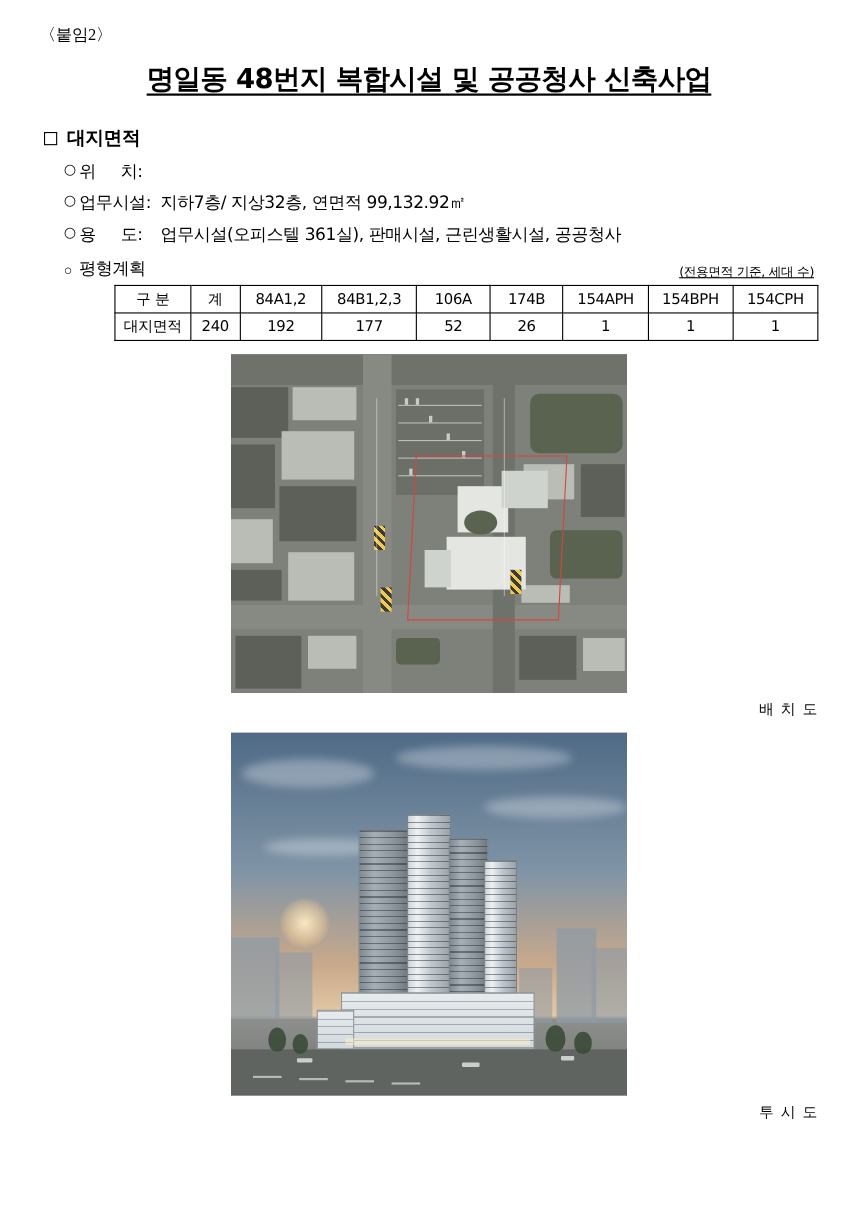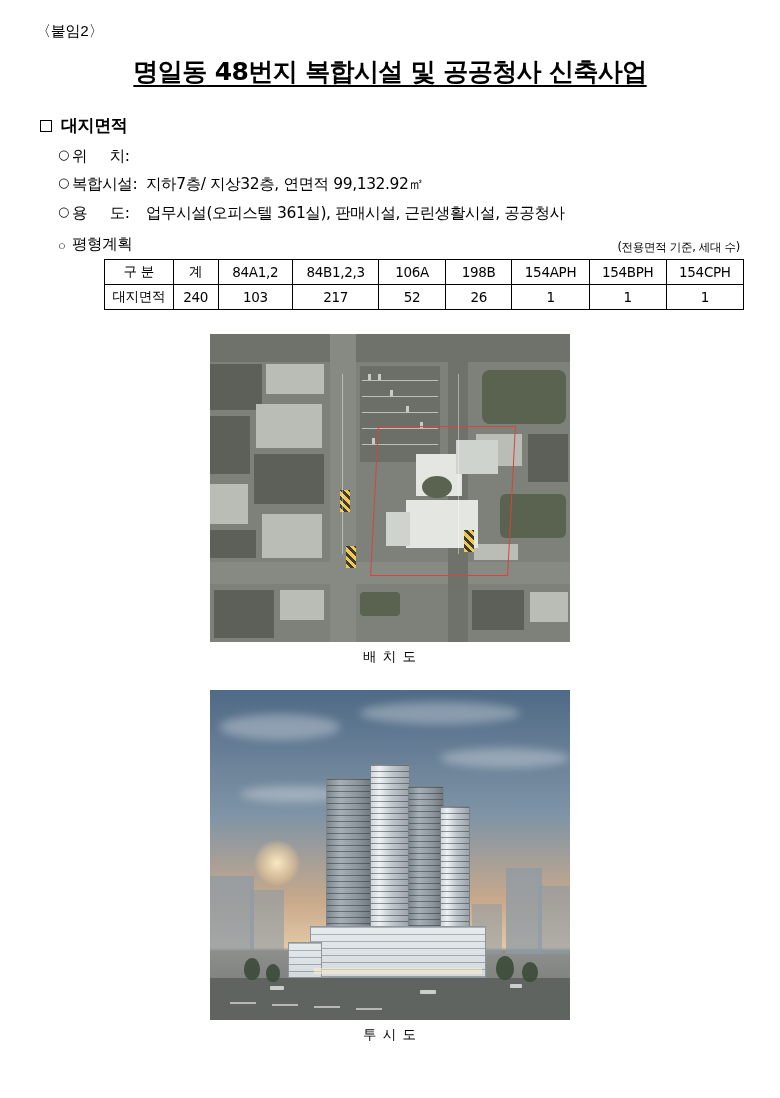--- a/index.html
+++ b/index.html
@@ -21,21 +21,21 @@
     position: relative;
     box-sizing: border-box;
     padding: 22px 36px 0 36px;
   }
 
   
   .attach-label {
     font-size: 15px;
     letter-spacing: -0.3px;
     margin: 0 0 14px 0;
-    font-family: Liberation Mono, monospace;
+    font-family: Liberation Serif, serif;
   }
 
   .doc-title {
     text-align: center;
     font-size: 25px;
     font-weight: bold;
     letter-spacing: -0.6px;
     text-decoration: underline;
     text-underline-offset: 5px;
     margin: 0 0 26px 0;
@@ -94,20 +94,21 @@
     display: flex;
     align-items: flex-end;
     margin: 10px 0 4px 22px;
   }
   .plan-note {
     margin-left: auto;
     font-size: 11.5px;
     letter-spacing: -0.3px;
     padding-right: 4px;
     font-family: "DejaVu Sans", sans-serif;
+    text-decoration: underline;
   }
 
   table.unit-table {
     border-collapse: collapse;
     margin: 2px 0 0 68px;
     font-family: "DejaVu Sans", sans-serif;
   }
   table.unit-table th,
   table.unit-table td {
     border: 1px solid #000;
@@ -132,22 +133,22 @@
   table.unit-table td:nth-child(6) { width: 66px; }
   table.unit-table th:nth-child(7),
   table.unit-table td:nth-child(7),
   table.unit-table th:nth-child(8),
   table.unit-table td:nth-child(8),
   table.unit-table th:nth-child(9),
   table.unit-table td:nth-child(9) { width: 74px; }
 
   
   .figure {
-    margin: 24px auto 0 auto;
-    text-align: center;
+    margin: 12px auto 0 auto;
+    text-align: right;
   }
   .fig-caption {
     font-size: 13.5px;
     letter-spacing: 1px;
     margin-top: 6px;
     font-family: "DejaVu Sans", sans-serif;
   }
 
   
   .siteplan {
@@ -291,21 +292,21 @@
     <span>대지면적</span>
   </div>
 
   <div class="bullet-row">
     <span class="circ-bullet">○</span>
     <span class="row-label">위     치:</span>
   </div>
 
   <div class="bullet-row">
     <span class="circ-bullet">○</span>
-    <span class="row-label">복합시설:</span>
+    <span class="row-label">업무시설:</span>
     <span class="row-value">지하7층/ 지상32층, 연면적 99,132.92㎡</span>
   </div>
 
   <div class="bullet-row">
     <span class="circ-bullet">○</span>
     <span class="row-label">용     도:</span>
     <span class="row-value">업무시설(오피스텔 361실), 판매시설, 근린생활시설, 공공청사</span>
   </div>
 
   <div class="plan-head-row">
@@ -315,32 +316,32 @@
   </div>
 
   <table class="unit-table">
     <thead>
       <tr>
         <th>구 분</th>
         <th>계</th>
         <th>84A1,2</th>
         <th>84B1,2,3</th>
         <th>106A</th>
-        <th>198B</th>
+        <th>174B</th>
         <th>154APH</th>
         <th>154BPH</th>
         <th>154CPH</th>
       </tr>
     </thead>
     <tbody>
       <tr>
         <td>대지면적</td>
         <td>240</td>
-        <td>103</td>
-        <td>217</td>
+        <td>192</td>
+        <td>177</td>
         <td>52</td>
         <td>26</td>
         <td>1</td>
         <td>1</td>
         <td>1</td>
       </tr>
     </tbody>
   </table>
 
   <div class="figure">

